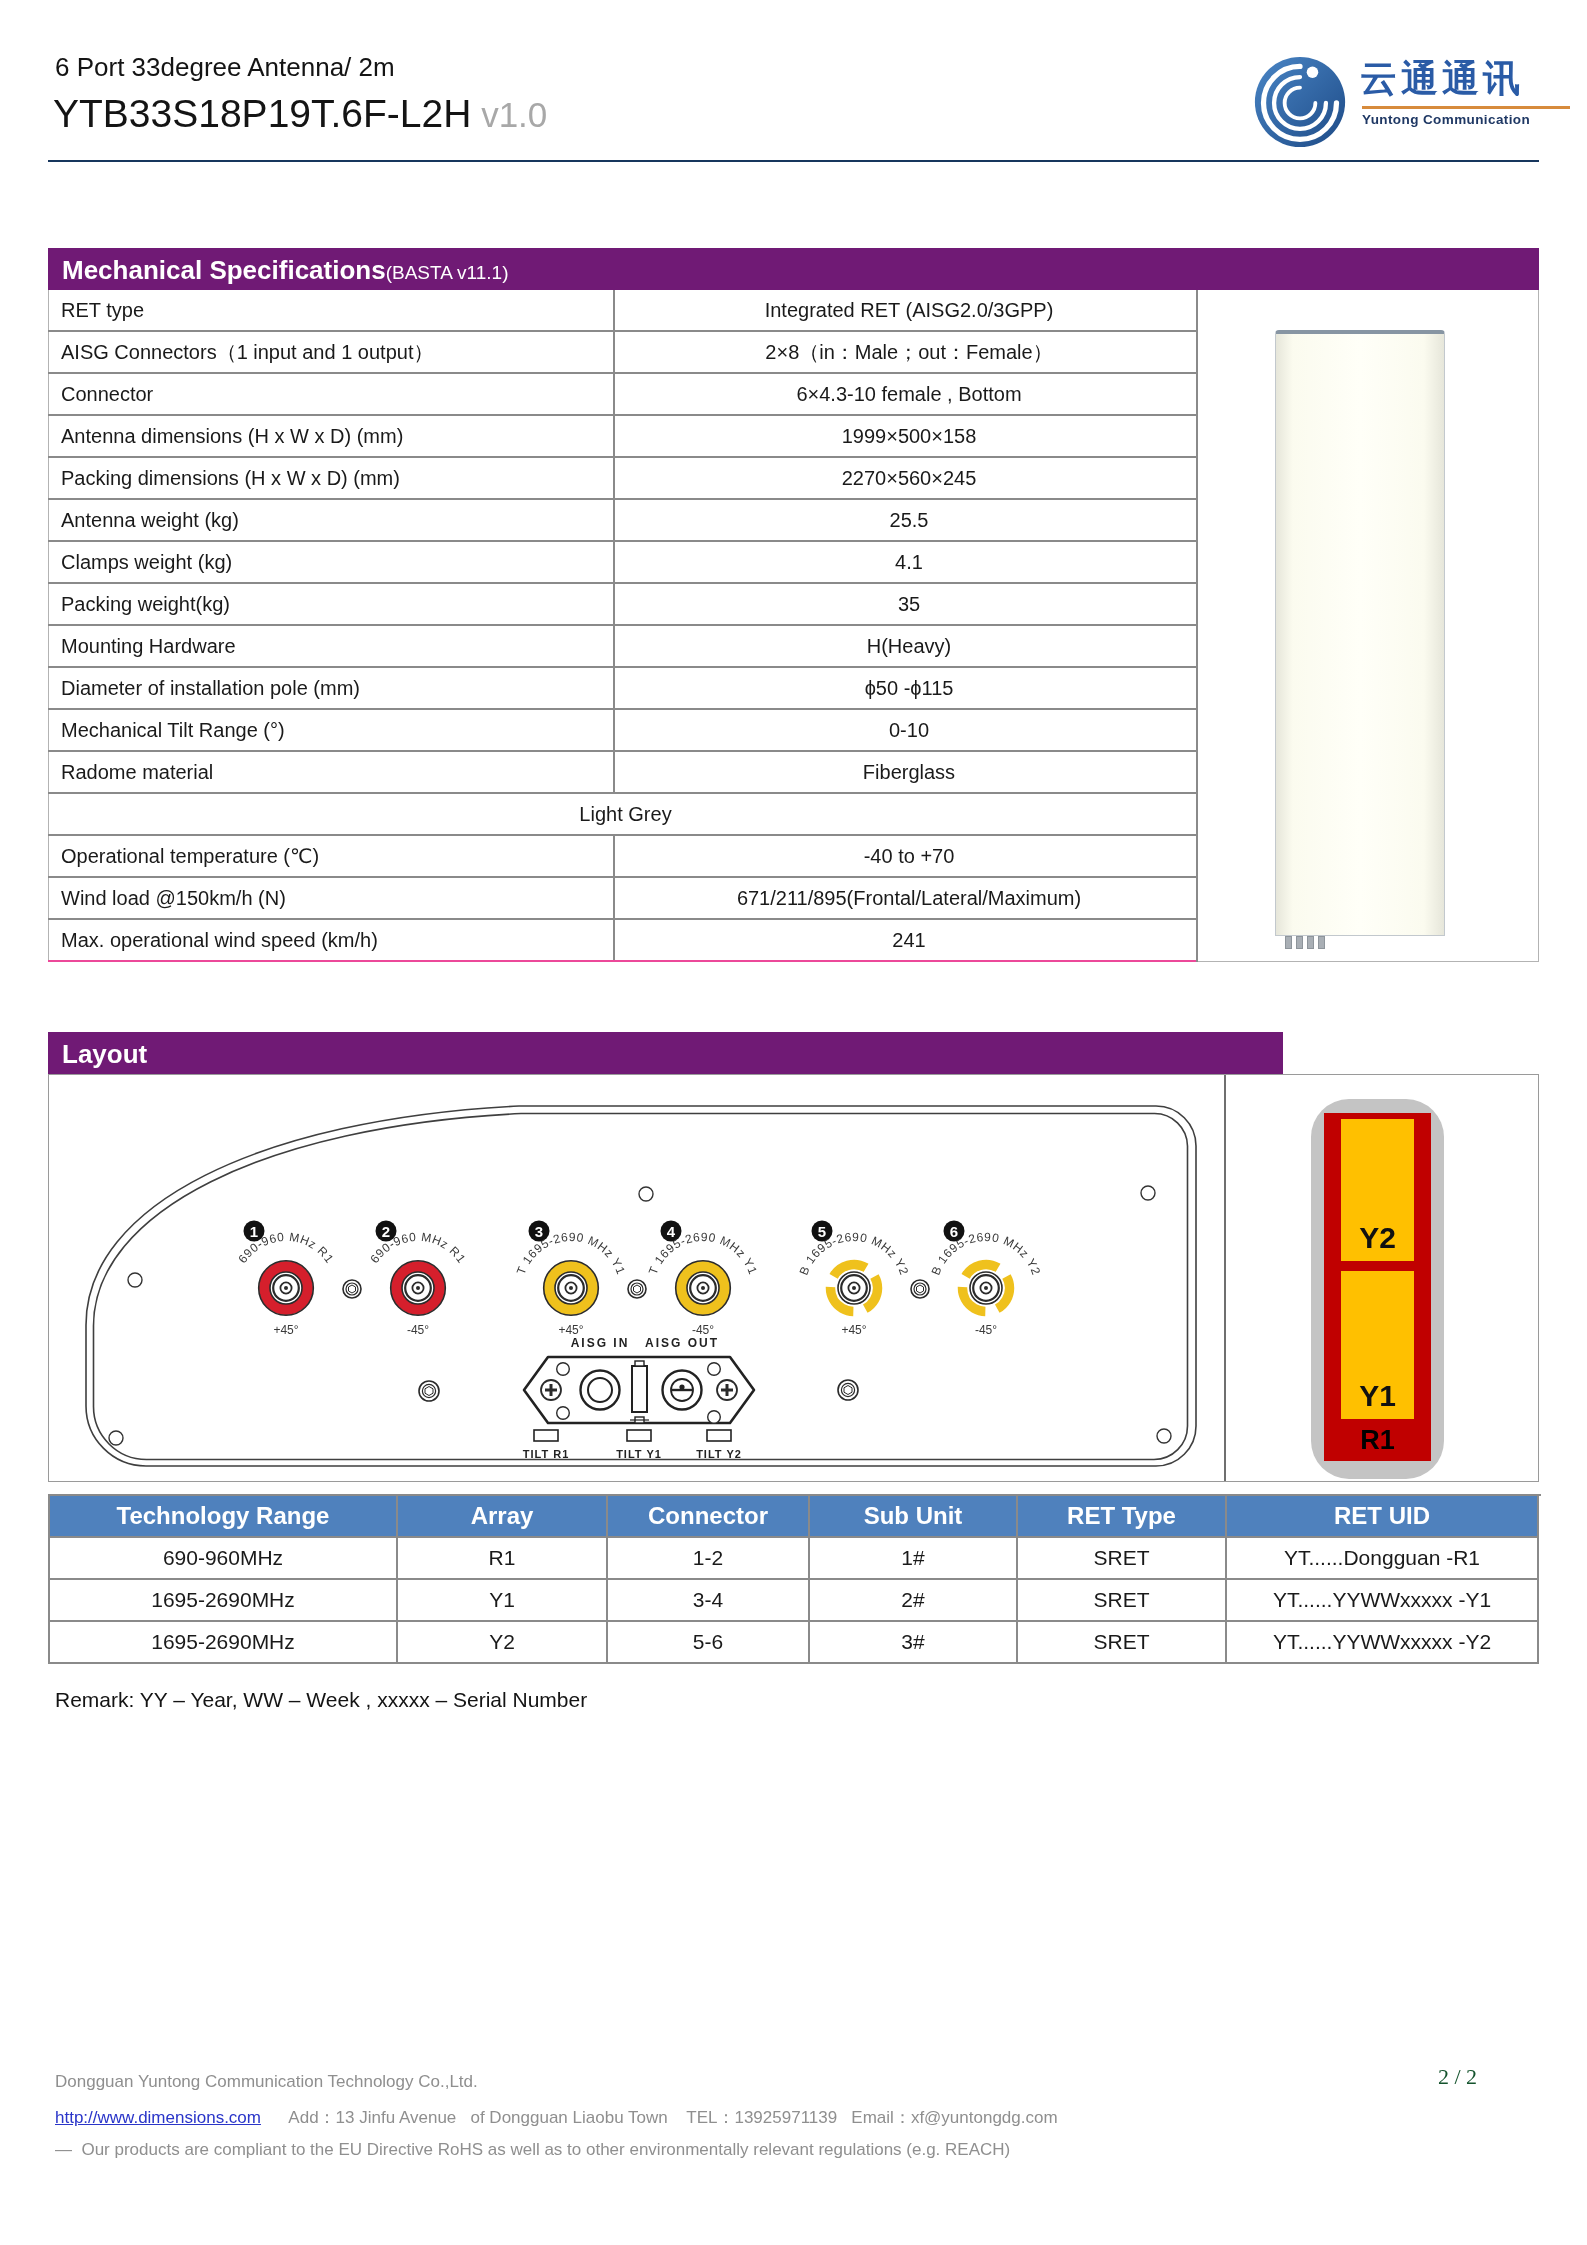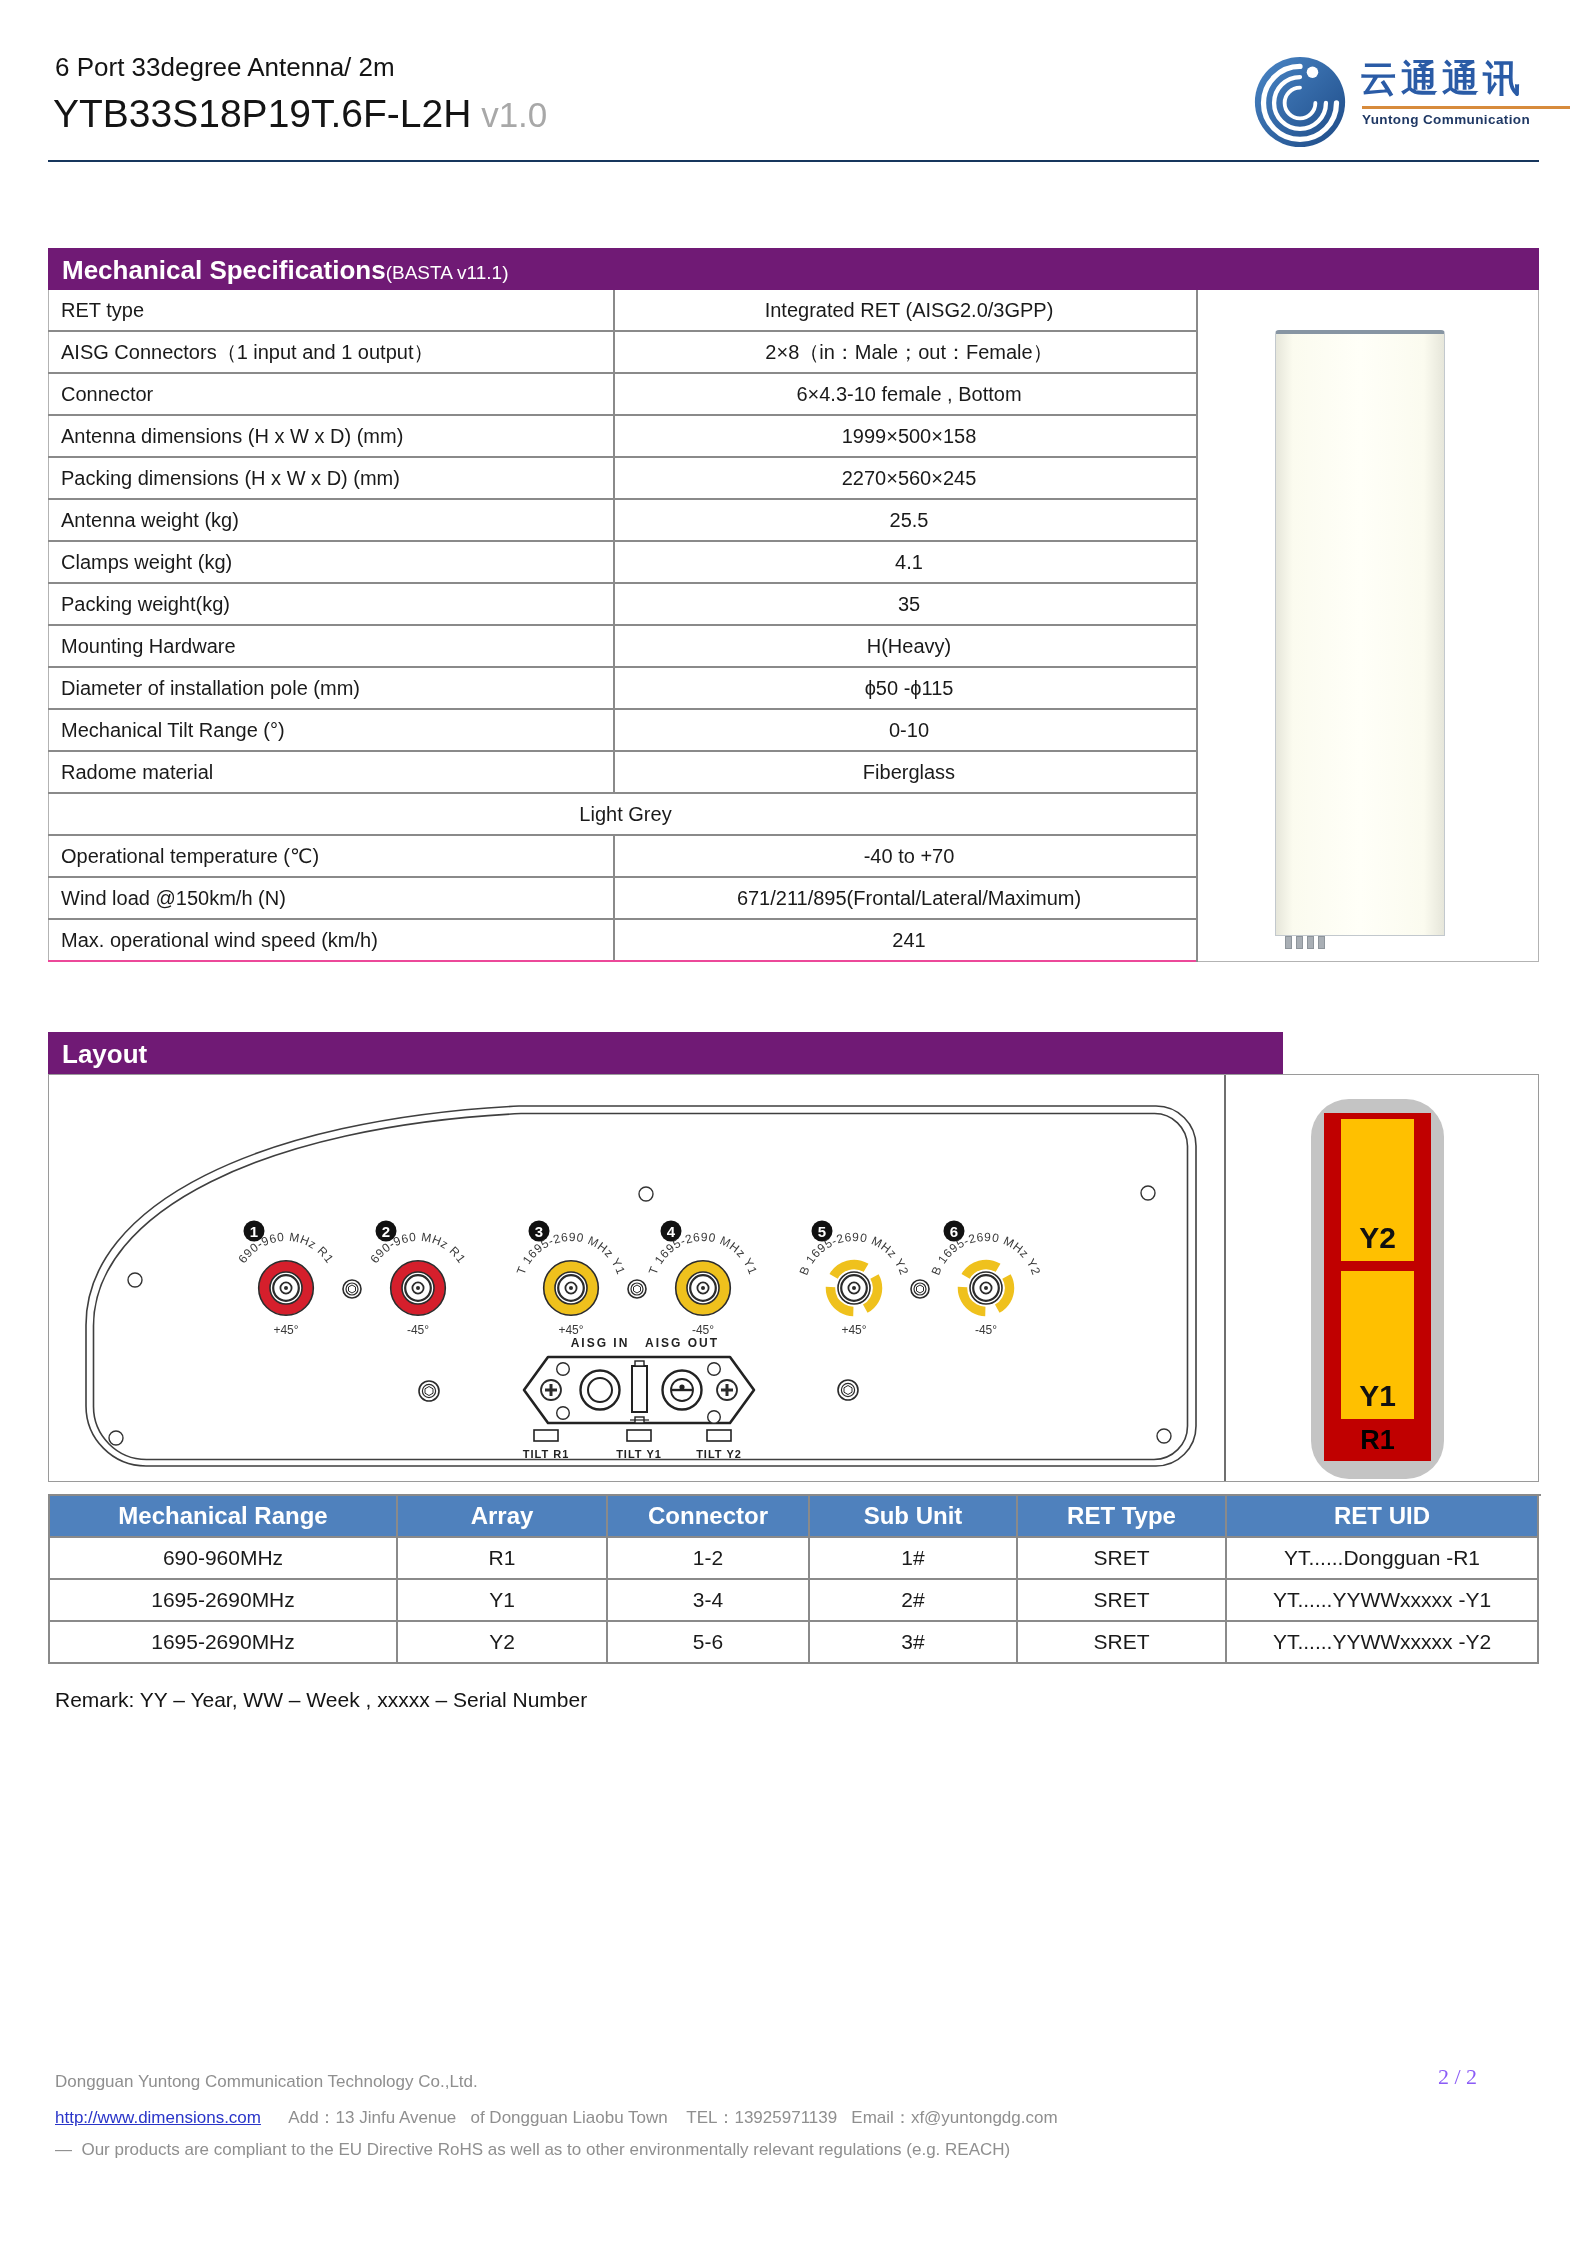--- a/index.html
+++ b/index.html
@@ -64,21 +64,21 @@
   .fc { height:42px; font-size:21px; display:flex; align-items:center; justify-content:center; border-right:2px solid #8a8a8a; border-bottom:2px solid #8a8a8a; background:#fff; }
 
   .remark { position:absolute; left:55px; top:1688px; font-size:21px; color:#141414; }
 
   
   .foot { position:absolute; left:55px; color:#8f8f8f; font-size:17px; white-space:pre; }
   .f1 { top:2072px; }
   .f2 { top:2106px; }
   .f3 { top:2140px; }
   .f2 a { color:#2a35c9; text-decoration:underline; }
-  .pagenum { position:absolute; left:1438px; top:2064px; font-family:"Liberation Serif","DejaVu Serif",serif; font-size:22px; color:#8b5cf6; }
+  .pagenum { position:absolute; left:1438px; top:2064px; font-family:"Liberation Serif","DejaVu Serif",serif; font-size:22px; color:#14532d; }
 </style>
 </head>
 <body>
 
 <div id="page">
 
   <div class="title1">6 Port 33degree Antenna/ 2m</div>
   <div class="title2"><span>YTB33S18P19T.6F-L2H</span><span class="ver"> v1.0</span></div>
 
   <div class="logo">
@@ -367,21 +367,21 @@
       
       <div class="diag-gray"></div>
       <div class="diag-red"></div>
       <div class="diag-y diag-y2">Y2</div>
       <div class="diag-y diag-y1">Y1</div>
       <div class="diag-r1">R1</div>
     </div>
   </div>
 
   <div class="ftable">
-    <div class="fh">Mechanical Range</div>
+    <div class="fh">Technology Range</div>
     <div class="fh">Array</div>
     <div class="fh">Connector</div>
     <div class="fh">Sub Unit</div>
     <div class="fh">RET Type</div>
     <div class="fh">RET UID</div>
 
     <div class="fc">690-960MHz</div>
     <div class="fc">R1</div>
     <div class="fc">1-2</div>
     <div class="fc">1#</div>

